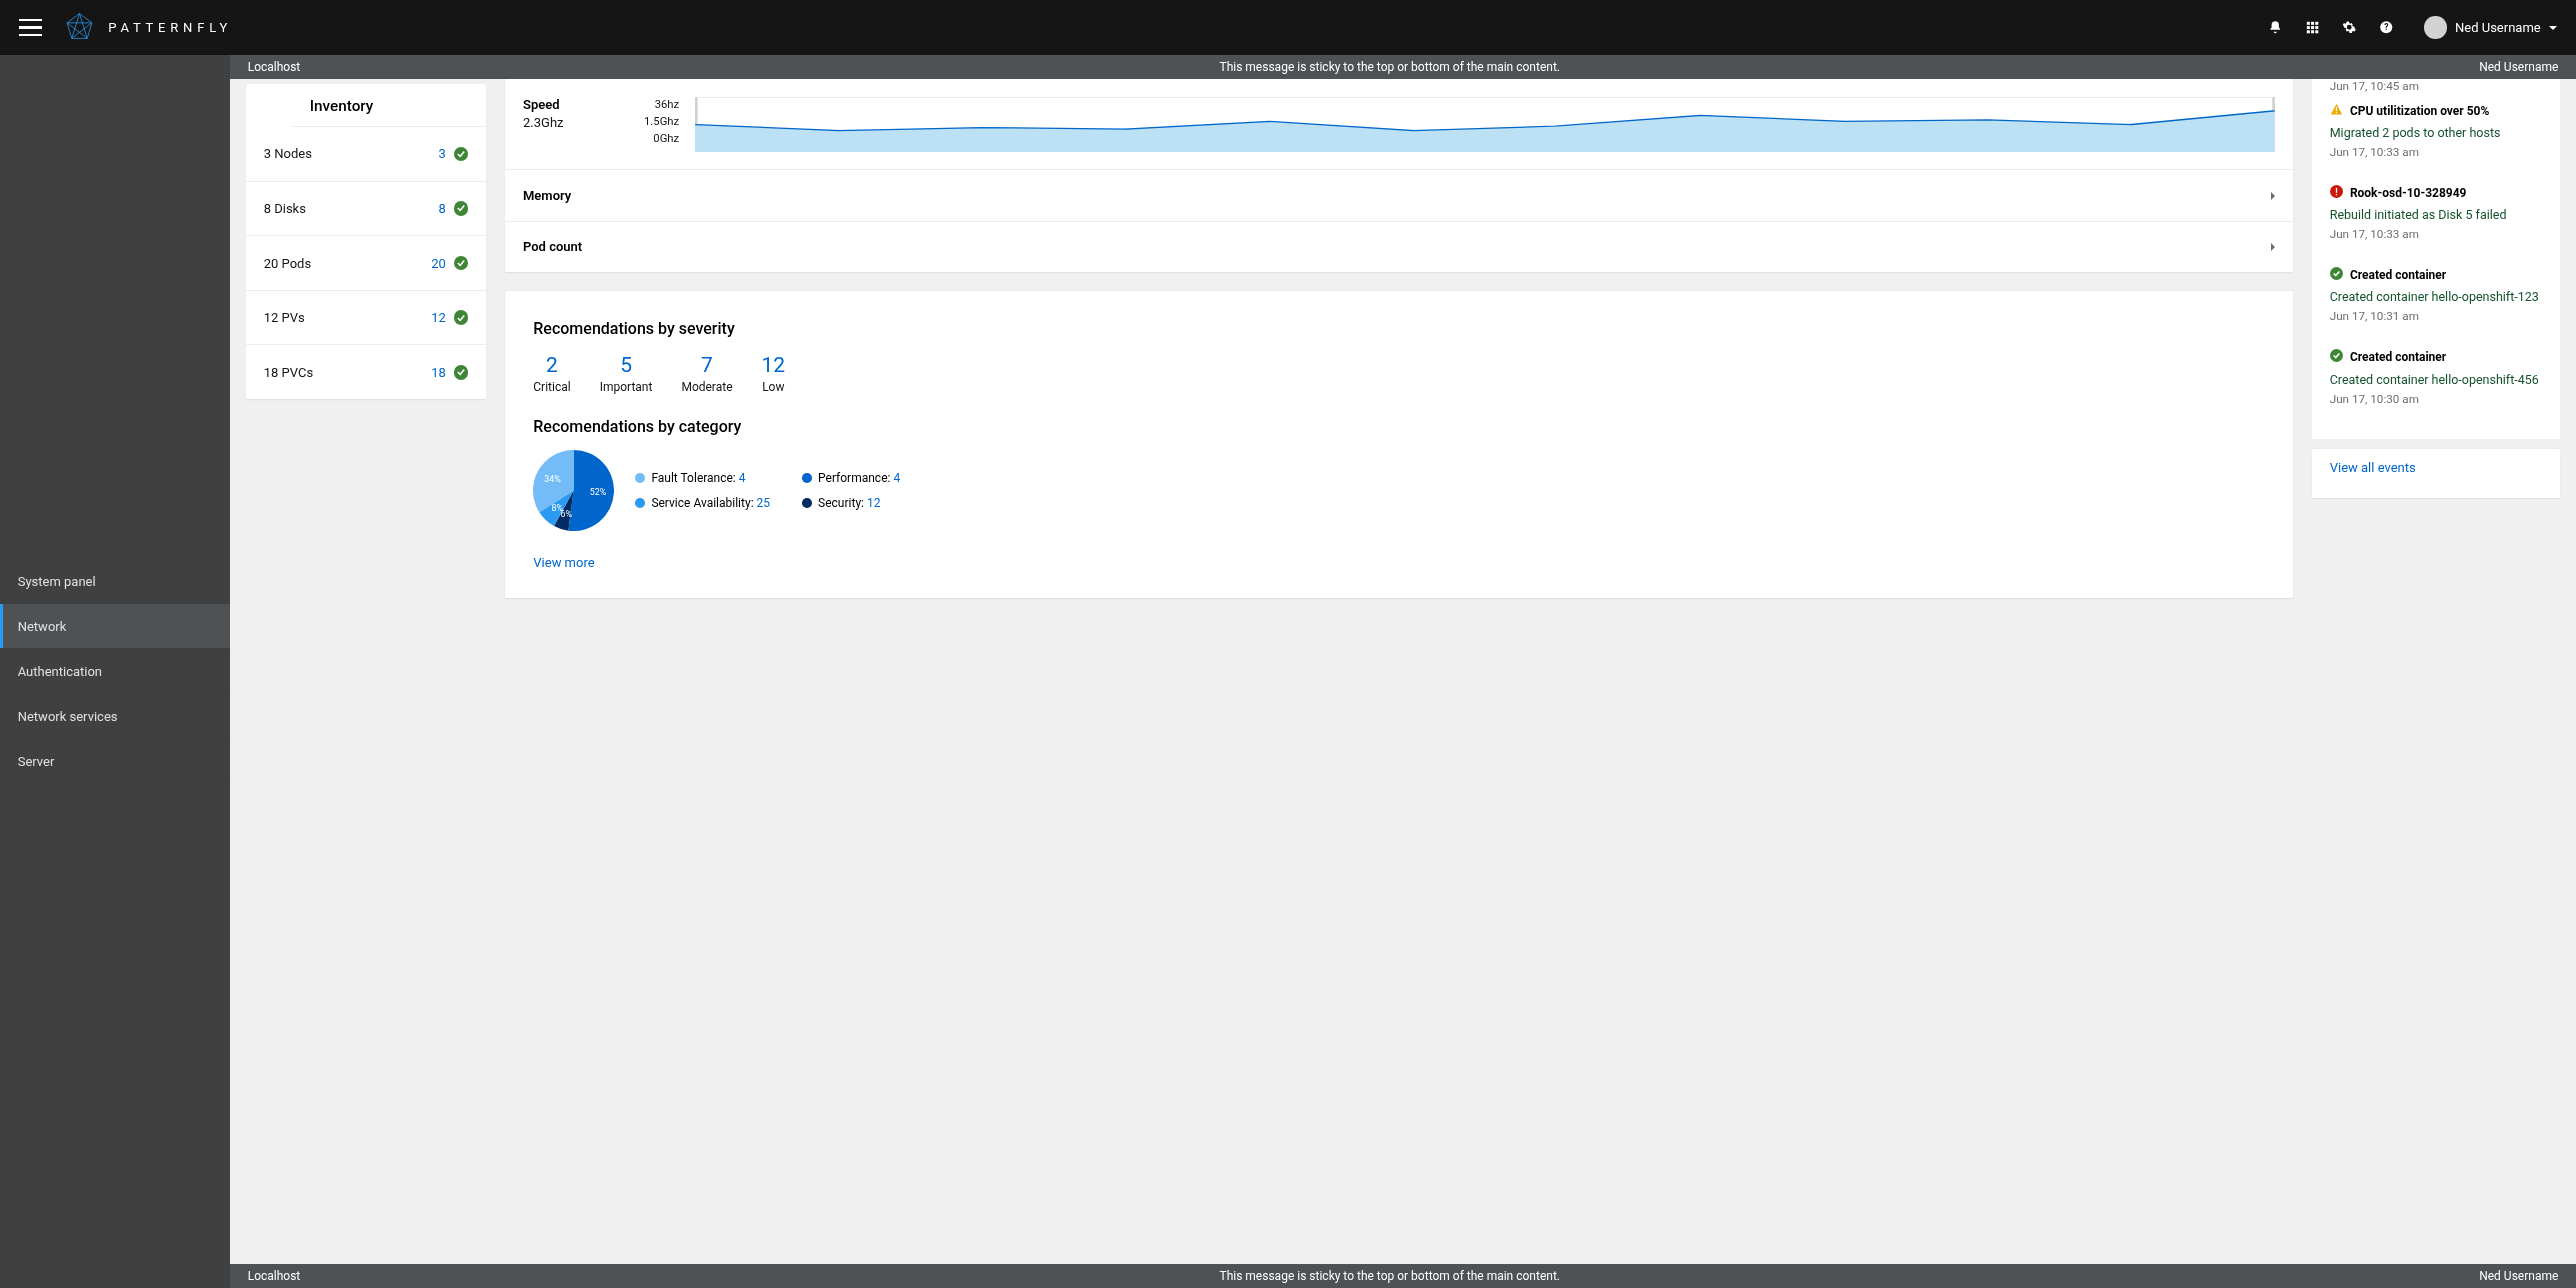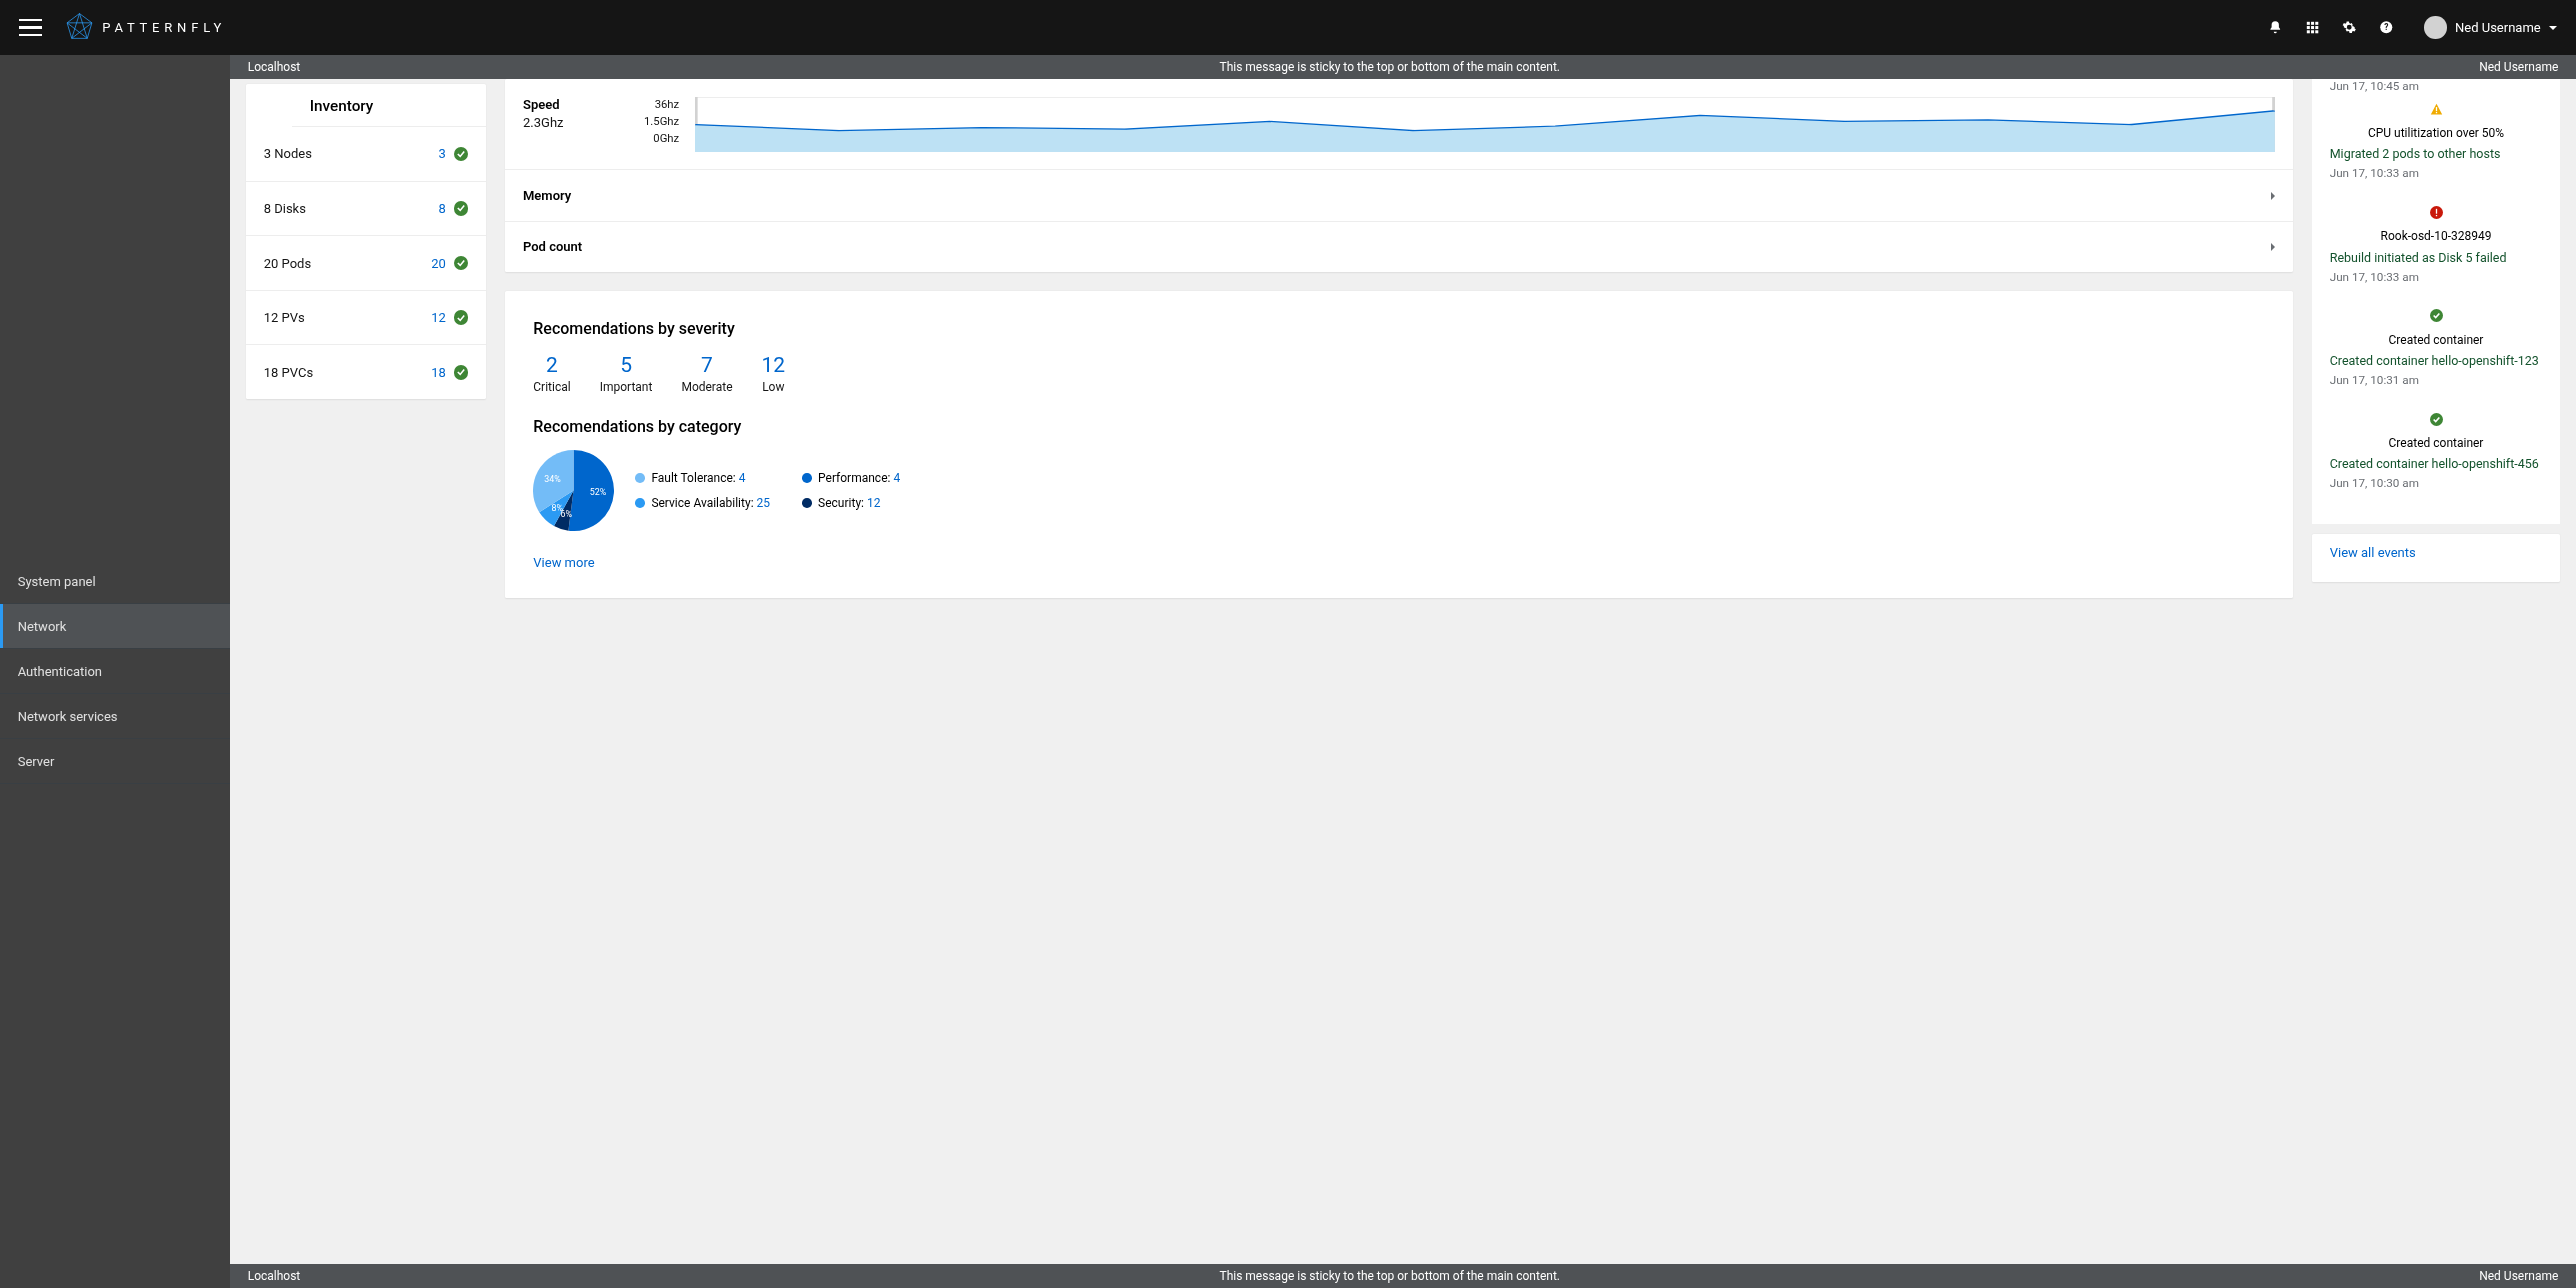--- a/index.html
+++ b/index.html
@@ -3,21 +3,21 @@
 <meta charset="utf-8">
 <style>
 * { box-sizing: border-box; margin: 0; padding: 0; font-family: -apple-system, BlinkMacSystemFont, "Segoe UI", Roboto, "Helvetica Neue", Arial, sans-serif; }
 html, body { width: 100%; height: 100%; background: #f0f0f0; }
 body { display: flex; flex-direction: column; }
 
 
 .topbar { height: 55px; background: #151515; color: #fff; display: flex; align-items: center; padding: 0 19.3px; }
 .hamburger { width: 22.5px; height: 17.7px; display: flex; flex-direction: column; justify-content: space-between; cursor: pointer; margin-right: 22.5px; }
 .hamburger span { height: 2.4px; width: 100%; background: #fff; }
-.brand { display: flex; align-items: center; gap: 7px; }
+.brand { display: flex; align-items: center; gap: 13px; }
 .brand svg { width: 31px; height: 31px; }
 .brand-text { letter-spacing: 4.8px; font-size: 13px; font-weight: 400; color: #fff; }
 .topbar-right { margin-left: auto; display: flex; align-items: center; gap: 22.5px; }
 .topbar .icon { width: 14.5px; height: 14.5px; fill: #fff; cursor: pointer; }
 .user { display: flex; align-items: center; gap: 8px; cursor: pointer; margin-left: 8px; }
 .avatar { width: 22.5px; height: 22.5px; border-radius: 50%; background: #d2d2d2; }
 .user-name { font-size: 13px; color: #fff; }
 .caret { width: 0; height: 0; border-left: 4px solid transparent; border-right: 4px solid transparent; border-top: 4.8px solid #fff; }
 
 
@@ -82,21 +82,21 @@
 .legend .item { display: flex; align-items: center; gap: 6.4px; white-space: nowrap; }
 .legend .dot { width: 9.7px; height: 9.7px; border-radius: 50%; }
 .legend .val { color: #0066cc; }
 .link { color: #0066cc; font-size: 13px; cursor: pointer; margin-top: 24px; display: inline-block; }
 
 
 .events-col { display: flex; flex-direction: column; min-width: 0; }
 .ev-card { background: #fff; flex: 0 0 auto; padding: 0 17.7px 17.7px; overflow: hidden; }
 .ev-item { padding: 0 0 16px; }
 .ev-time { color: #6a6e73; font-size: 11.7px; padding-top: 3.2px; }
-.ev-head { display: flex; align-items: center; gap: 7.2px; font-weight: 400; font-size: 12px; padding-top: 9.7px; flex-direction: column; }
+.ev-head { display: flex; align-items: center; gap: 7.2px; font-weight: 700; font-size: 12px; padding-top: 9.7px; }
 .ev-desc { font-size: 12.5px; color: #14532d; padding-top: 6.4px; line-height: 1.35; }
 .ico { width: 13px; height: 13px; flex-shrink: 0; }
 .ico-warn { fill: #f0ab00; }
 .ico-err { fill: #c9190b; }
 .ico-ok { fill: #3e8635; }
 .ev-action { background: #fff; padding: 11.3px 17.7px 22.5px; margin-top: 9.7px; }
 .ev-action a { color: #0066cc; font-size: 13px; cursor: pointer; }
 
 </style>
 </head>

